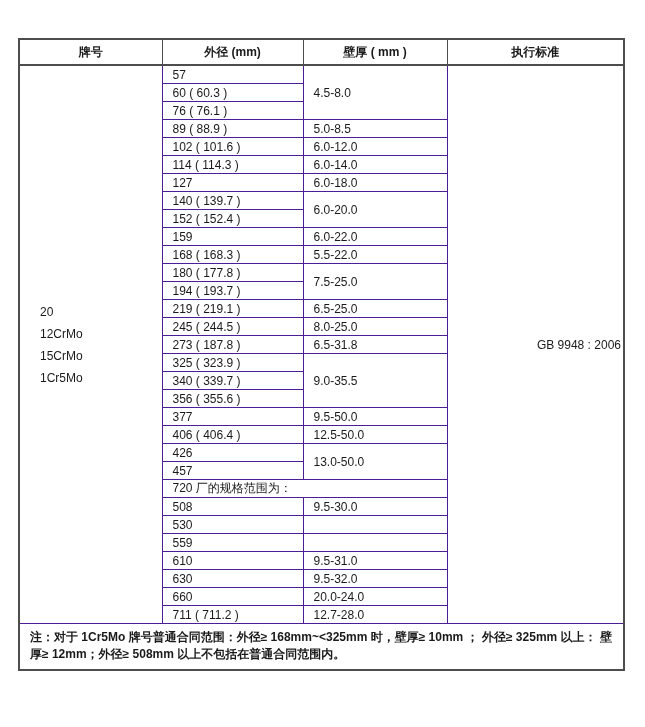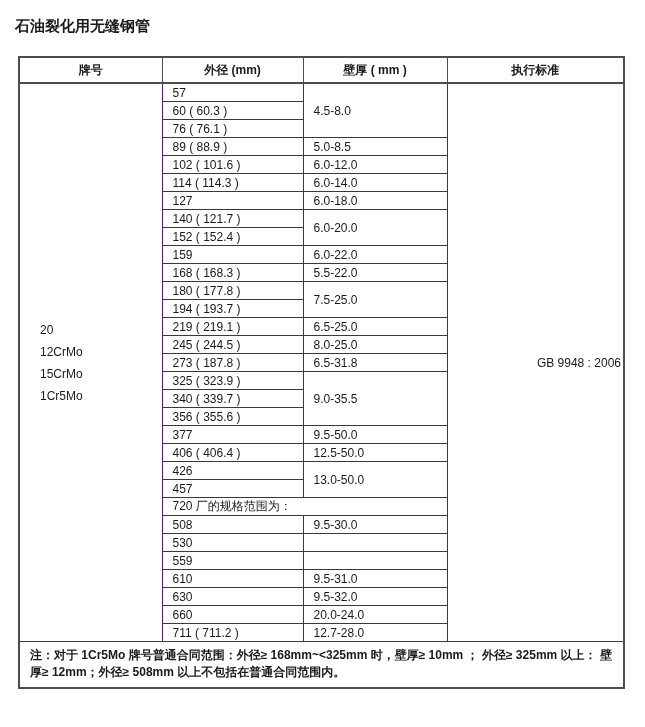--- a/index.html
+++ b/index.html
@@ -16,21 +16,21 @@
     box-sizing: border-box;
     overflow: hidden;
   }
   .doc-title {
     margin: 16px 0 0 15px;
     font-size: 15px;
     font-weight: bold;
     line-height: 20px;
   }
   .table-wrap {
-    margin: 20px 18px 0 18px;
+    margin: 38px 18px 0 18px;
   }
   table.spec-table {
     border-collapse: collapse;
     table-layout: fixed;
     width: 605px;
     border: 2px solid #4d4d4d;
   }
   .spec-table th {
     border: 1px solid #4d4d4d;
     border-bottom: 2px solid #4d4d4d;
@@ -70,21 +70,20 @@
     line-height: 17px;
     font-size: 12px;
     white-space: normal;
     font-weight: bold;
   }
 </style>
 </head>
 <body>
 
 <div class="page">
-  <h1 class="doc-title">石油裂化用无缝钢管</h1>
 
   <div class="table-wrap">
     <table class="spec-table">
       <colgroup>
         <col style="width:143px">
         <col style="width:141px">
         <col style="width:144px">
         <col style="width:177px">
       </colgroup>
       <thead>
@@ -124,21 +123,21 @@
           </tr>
           <tr>
             <td>114 ( 114.3 )</td>
             <td>6.0-14.0</td>
           </tr>
           <tr>
             <td>127</td>
             <td>6.0-18.0</td>
           </tr>
           <tr>
-            <td>140 ( 121.7 )</td>
+            <td>140 ( 139.7 )</td>
             <td rowspan="2">6.0-20.0</td>
           </tr>
           <tr>
             <td>152 ( 152.4 )</td>
           </tr>
           <tr>
             <td>159</td>
             <td>6.0-22.0</td>
           </tr>
           <tr>

